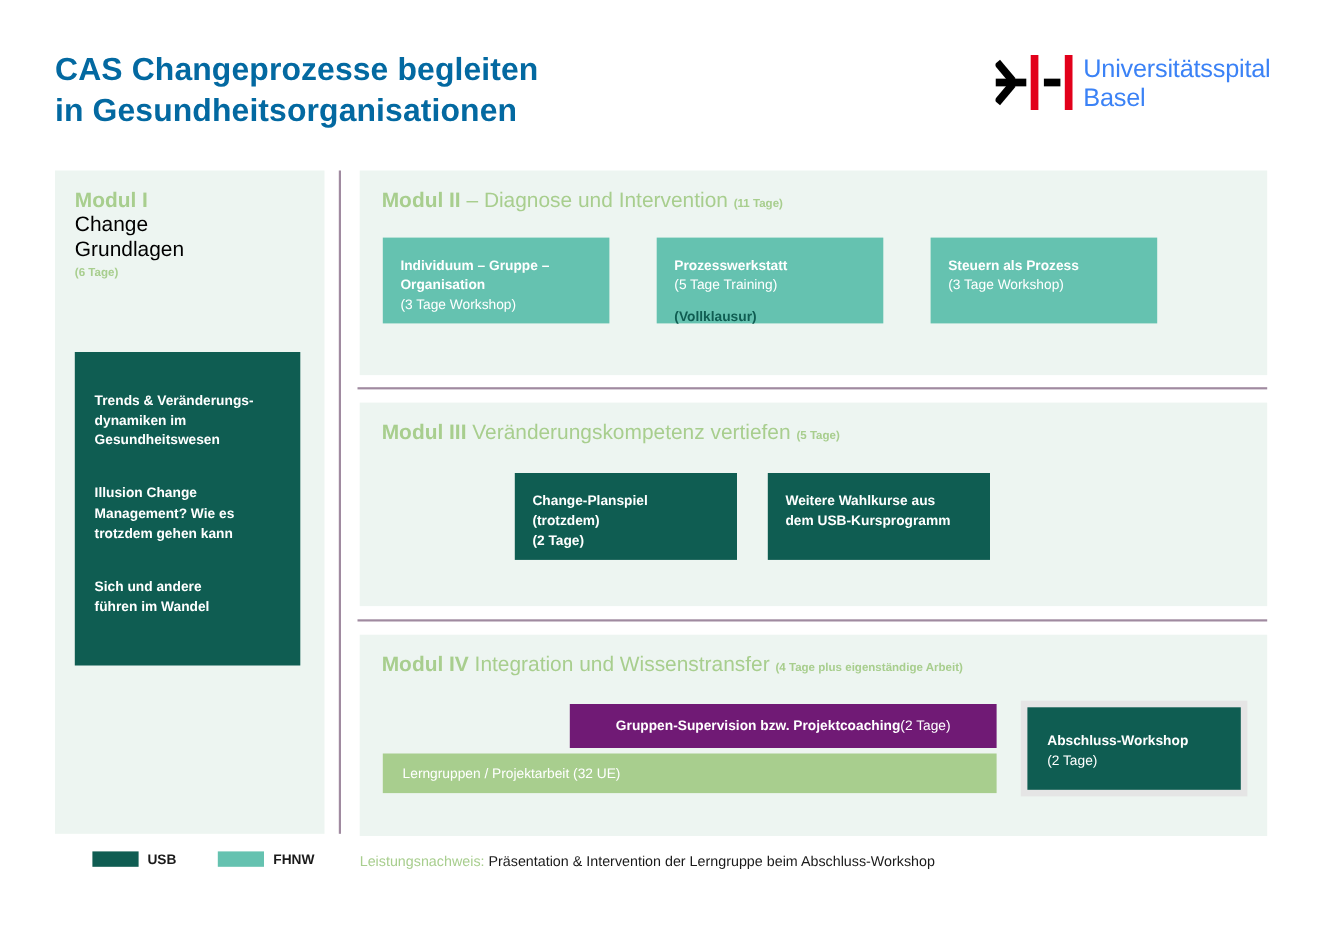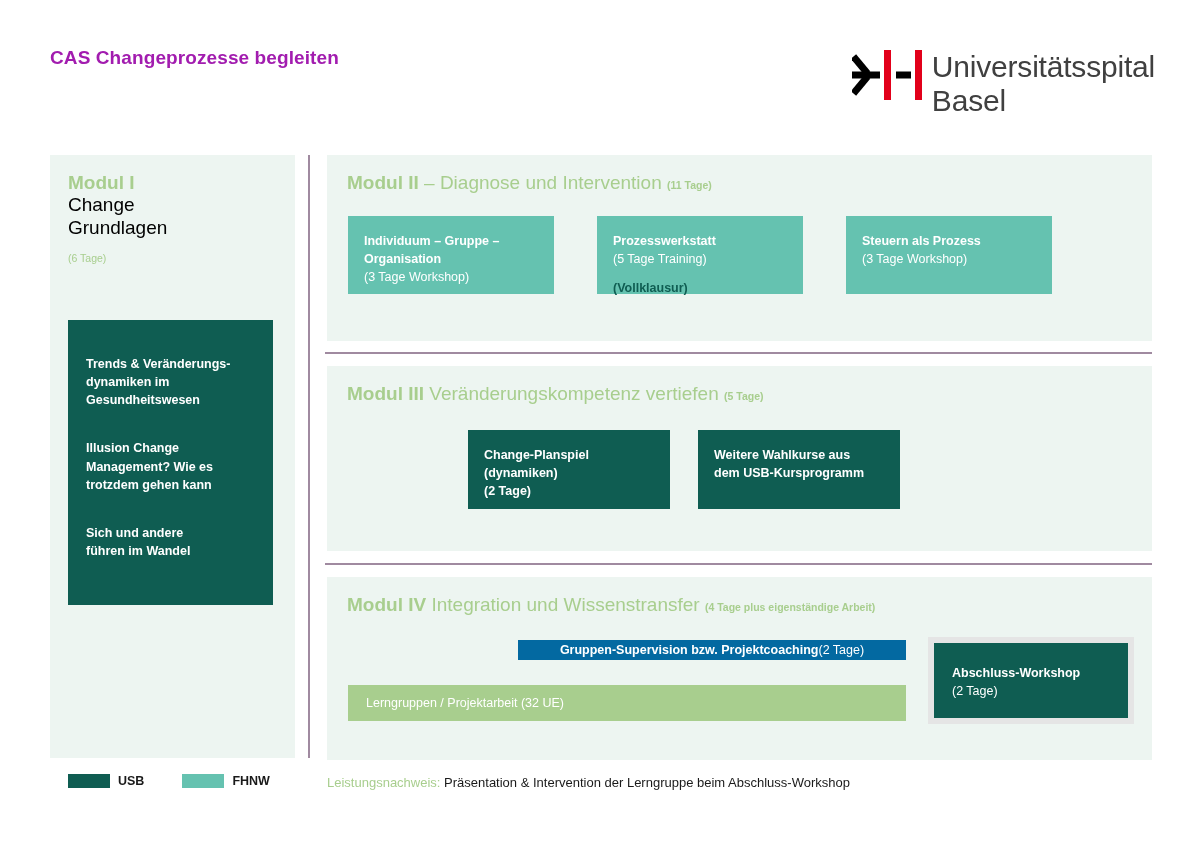--- a/index.html
+++ b/index.html
@@ -6,37 +6,37 @@
   html, body {
     width: 1200px; height: 851px;
     background: #ffffff;
     font-family: "Liberation Sans", sans-serif;
     overflow: hidden;
   }
   .slide { position: relative; width: 1200px; height: 851px; background: #fff; }
 
   
   .header { position: absolute; left: 50px; top: 46px; width: 1105px; height: 78px; }
-  .title { font-size: 19px; font-weight: bold; line-height: 1.28; color: #a21caf; letter-spacing: 0.1px; }
+  .title { font-size: 29px; font-weight: bold; line-height: 1.28; color: #0369a1; letter-spacing: 0.1px; }
   .title-line { display: block; white-space: nowrap; }
 
   .logo { position: absolute; right: 0px; top: 4px; display: flex; align-items: flex-start; }
   .logo-mark { position: relative; width: 74px; height: 50px; margin-right: 6px; flex: 0 0 auto; }
-  .logo-text { font-size: 30px; line-height: 1.12; font-weight: normal; color: #404040; letter-spacing: -0.2px; }
+  .logo-text { font-size: 23px; line-height: 1.12; font-weight: normal; color: #3b82f6; letter-spacing: -0.2px; }
   .logo-text span { display: block; }
 
   
   .modul1-panel {
     position: absolute; left: 50px; top: 155px; width: 245px; height: 603px;
     background: #edf5f1;
   }
   .modul1-head { padding: 16px 16px 0 18px; }
   .m1-bold { font-size: 19px; font-weight: bold; color: #a8ce8e; line-height: 1.22; }
   .m1-reg { font-size: 19px; font-weight: normal; color: #000000; line-height: 1.18; }
-  .m1-days { font-size: 10.5px; font-weight: normal; color: #a8ce8e; margin-top: 13px; }
+  .m1-days { font-size: 10.5px; font-weight: bold; color: #a8ce8e; margin-top: 3px; }
 
   .m1-box {
     position: absolute; left: 18px; top: 165px; width: 205px; height: 285px;
     background: #0f5d52;
   }
   .m1-box-inner { padding: 35px 18px 0 18px; }
   .m1-item {
     color: #ffffff; font-size: 12.5px; font-weight: bold; line-height: 1.45;
     margin-bottom: 30px;
   }
@@ -78,22 +78,22 @@
   .m2-card { width: 206px; height: 78px; margin-right: 43px; }
   .m2-card:last-child { margin-right: 0; }
 
   
   .m3-row { left: 468px; top: 430px; border-radius: 31px; }
   .m3-card { width: 202px; height: 79px; margin-right: 28px; }
   .m3-card:last-child { margin-right: 0; }
 
   
   .m4-supervision {
-    position: absolute; left: 518px; top: 640px; width: 388px; height: 20px;
-    background: #0369a1; color: #fff;
+    position: absolute; left: 518px; top: 640px; width: 388px; height: 40px;
+    background: #701a75; color: #fff;
     display: flex; align-items: center; justify-content: center;
     font-size: 12.5px; white-space: nowrap;
   }
   .m4-supervision b { font-weight: bold; }
   .m4-supervision i { font-style: normal; font-weight: normal; }
 
   .m4-lerngruppen {
     position: absolute; left: 348px; top: 685px; width: 558px; height: 36px;
     background: #a8ce8e; color: #ffffff;
     display: flex; align-items: center;
@@ -103,39 +103,40 @@
   .m4-abschluss {
     position: absolute; left: 928px; top: 637px; width: 206px; height: 87px;
     background: #e5e5e5; padding: 6px;
   }
   .m4-abschluss-in {
     width: 100%; height: 100%; background: #0f5d52; color: #fff;
     padding: 22px 0 0 18px;
   }
 
   
-  .legend { position: absolute; left: 52px; top: 774px; display: flex; align-items: flex-end; padding-left: 16px; }
+  .legend { position: absolute; left: 68px; top: 774px; display: flex; align-items: flex-end; padding-left: 16px; }
   .swatch { width: 42px; height: 14px; }
   .sw-usb { background: #0f5d52; }
   .sw-fhnw { background: #65c2b0; }
   .legend-label { font-size: 12.5px; font-weight: bold; color: #1a1a1a; margin-left: 8px; }
   .legend-gap { width: 38px; }
 
   .footnote { position: absolute; left: 327px; top: 775px; font-size: 13px; white-space: nowrap; }
   .fn-label { color: #a8ce8e; font-weight: normal; }
   .fn-text { color: #1a1a1a; font-weight: normal; }
 </style>
 </head>
 <body>
 
 <div class="slide">
 
   <div class="header">
     <div class="title">
       <span class="title-line">CAS Changeprozesse begleiten</span>
+      <span class="title-line">in Gesundheitsorganisationen</span>
     </div>
 
     <div class="logo">
       <div class="logo-mark">
         <svg width="74" height="50" viewBox="0 0 74 50">
           <rect x="0" y="21.5" width="28" height="7" fill="#000000"></rect>
           <rect x="5" y="4" width="7" height="22" fill="#000000" transform="rotate(-40 8.5 15)"></rect>
           <rect x="5" y="24" width="7" height="22" fill="#000000" transform="rotate(40 8.5 35)"></rect>
           <rect x="32" y="0" width="7" height="50" fill="#e2001a"></rect>
           <rect x="44" y="21.5" width="15" height="7" fill="#000000"></rect>
@@ -207,21 +208,21 @@
   <div class="panel panel-m3">
     <div class="mod-head">
       <span class="mod-bold">Modul III</span><span class="mod-reg"> Veränderungskompetenz vertiefen </span><span class="mod-days">(5 Tage)</span>
     </div>
   </div>
 
   <div class="boxrow m3-row">
     <div class="card-dark m3-card">
       <div class="card-inner">
         <div class="card-t">Change-Planspiel</div>
-        <div class="card-t">(dynamiken)</div>
+        <div class="card-t">(trotzdem)</div>
         <div class="card-t">(2 Tage)</div>
       </div>
     </div>
     <div class="card-dark m3-card">
       <div class="card-inner">
         <div class="card-t">Weitere Wahlkurse aus</div>
         <div class="card-t">dem USB-Kursprogramm</div>
       </div>
     </div>
   </div>

